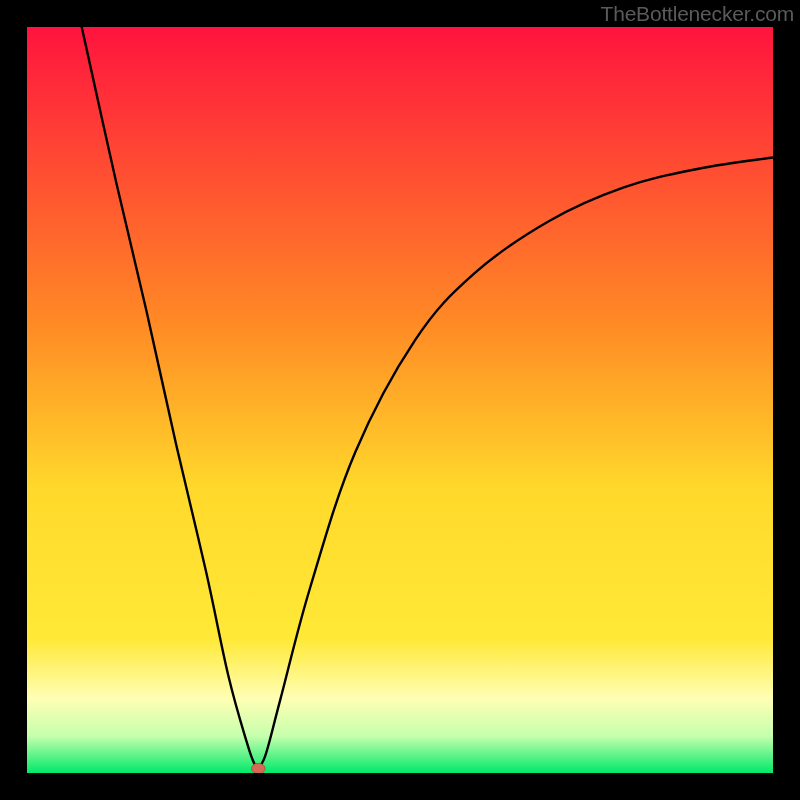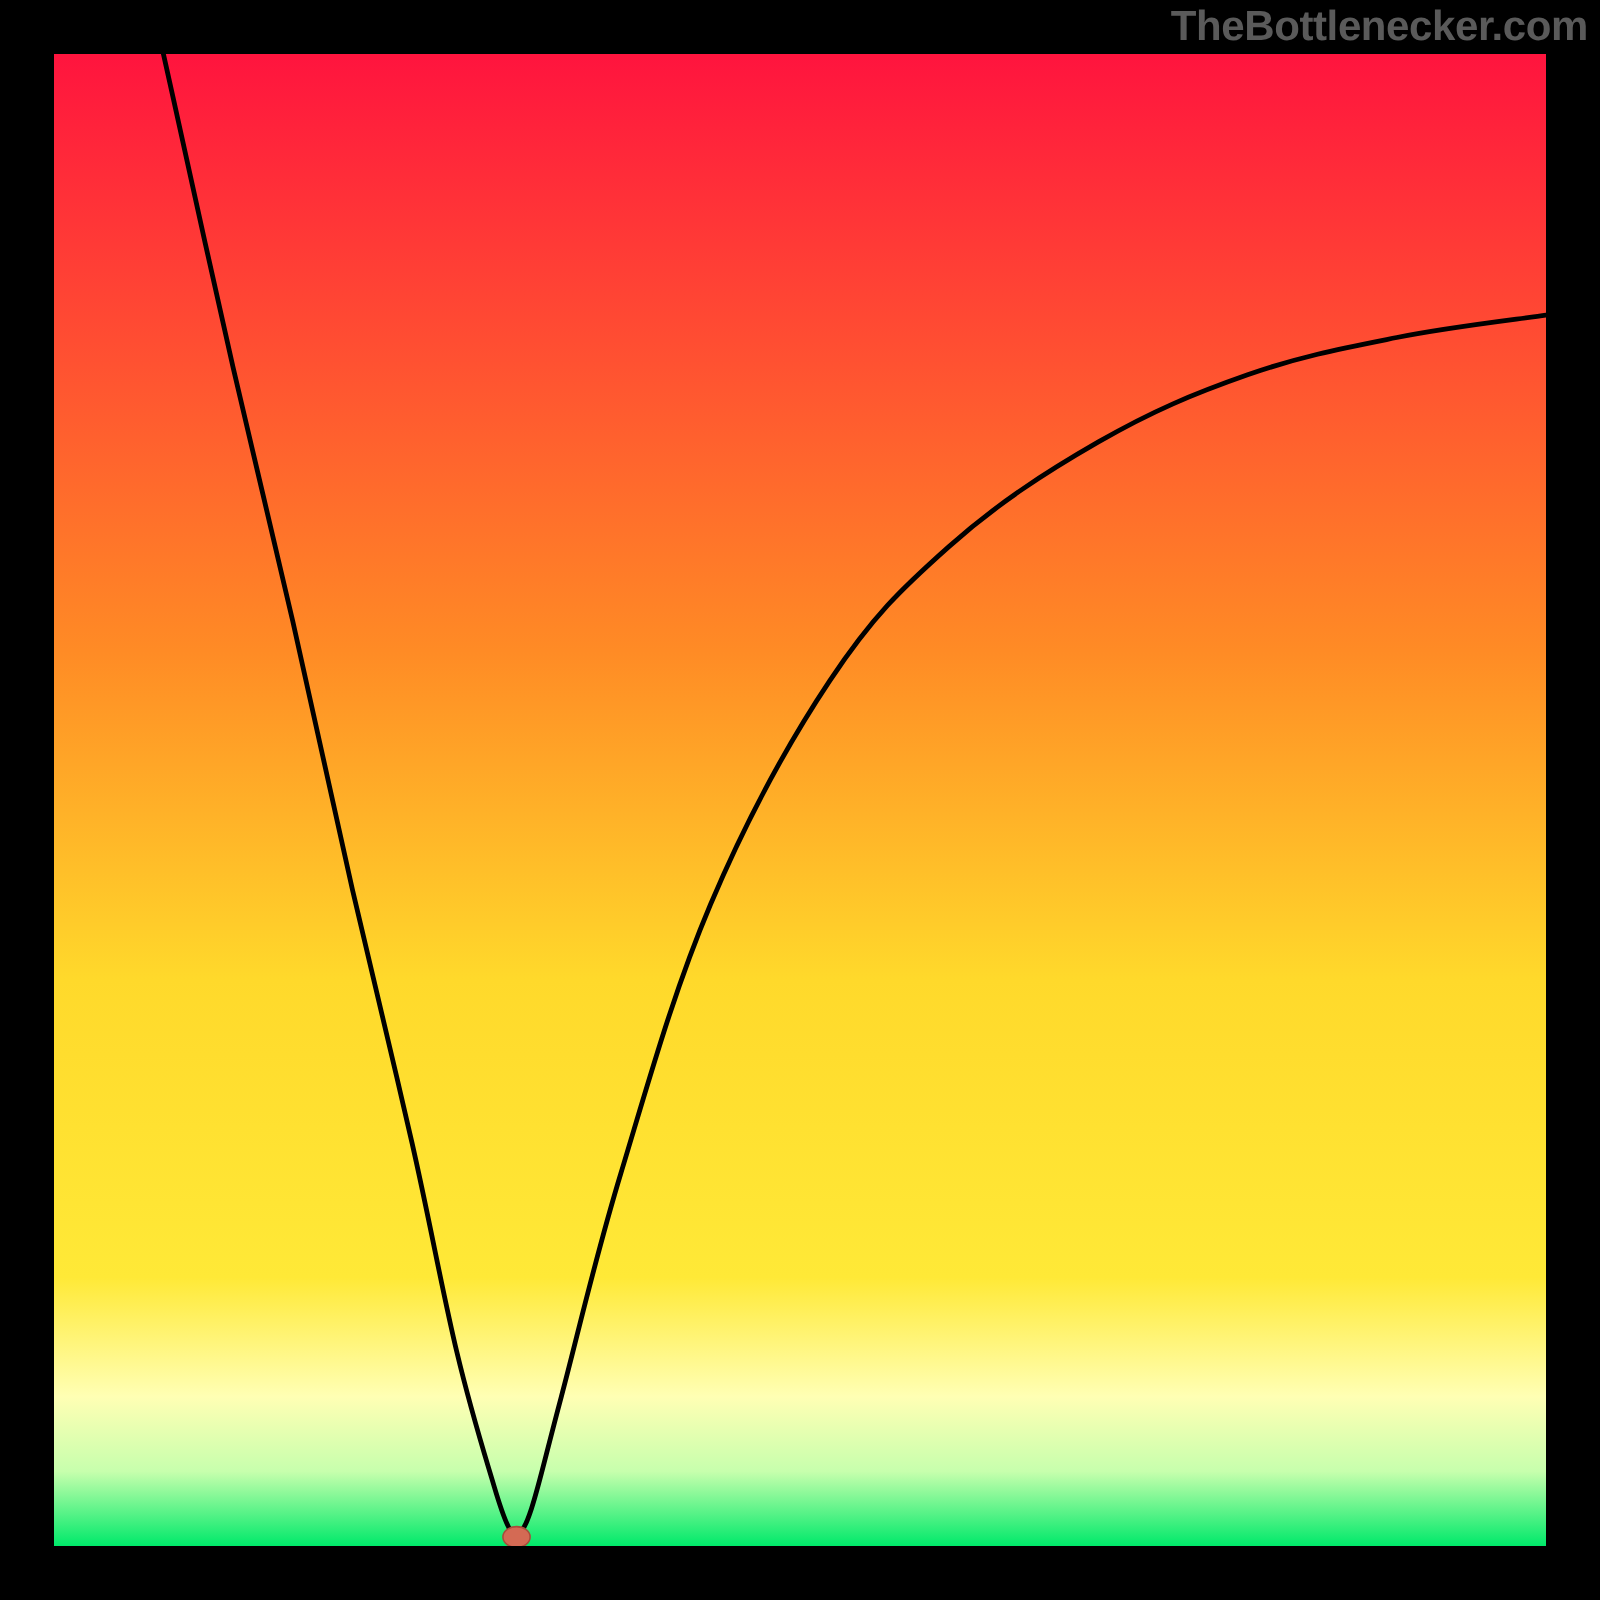--- a/index.html
+++ b/index.html
@@ -25,21 +25,21 @@
     width: 746px;
     height: 746px;
     overflow: hidden;
   }
   .watermark {
     position: absolute;
     top: 2px;
     right: 6px;
     color: #5a5a5a;
     font-size: 21px;
-    font-weight: 700;
+    font-weight: 400;
     letter-spacing: -0.2px;
   }
   svg { display: block; }
 </style>
 </head>
 <body>
 
 <div class="frame">
 
   <div class="plot-area">

